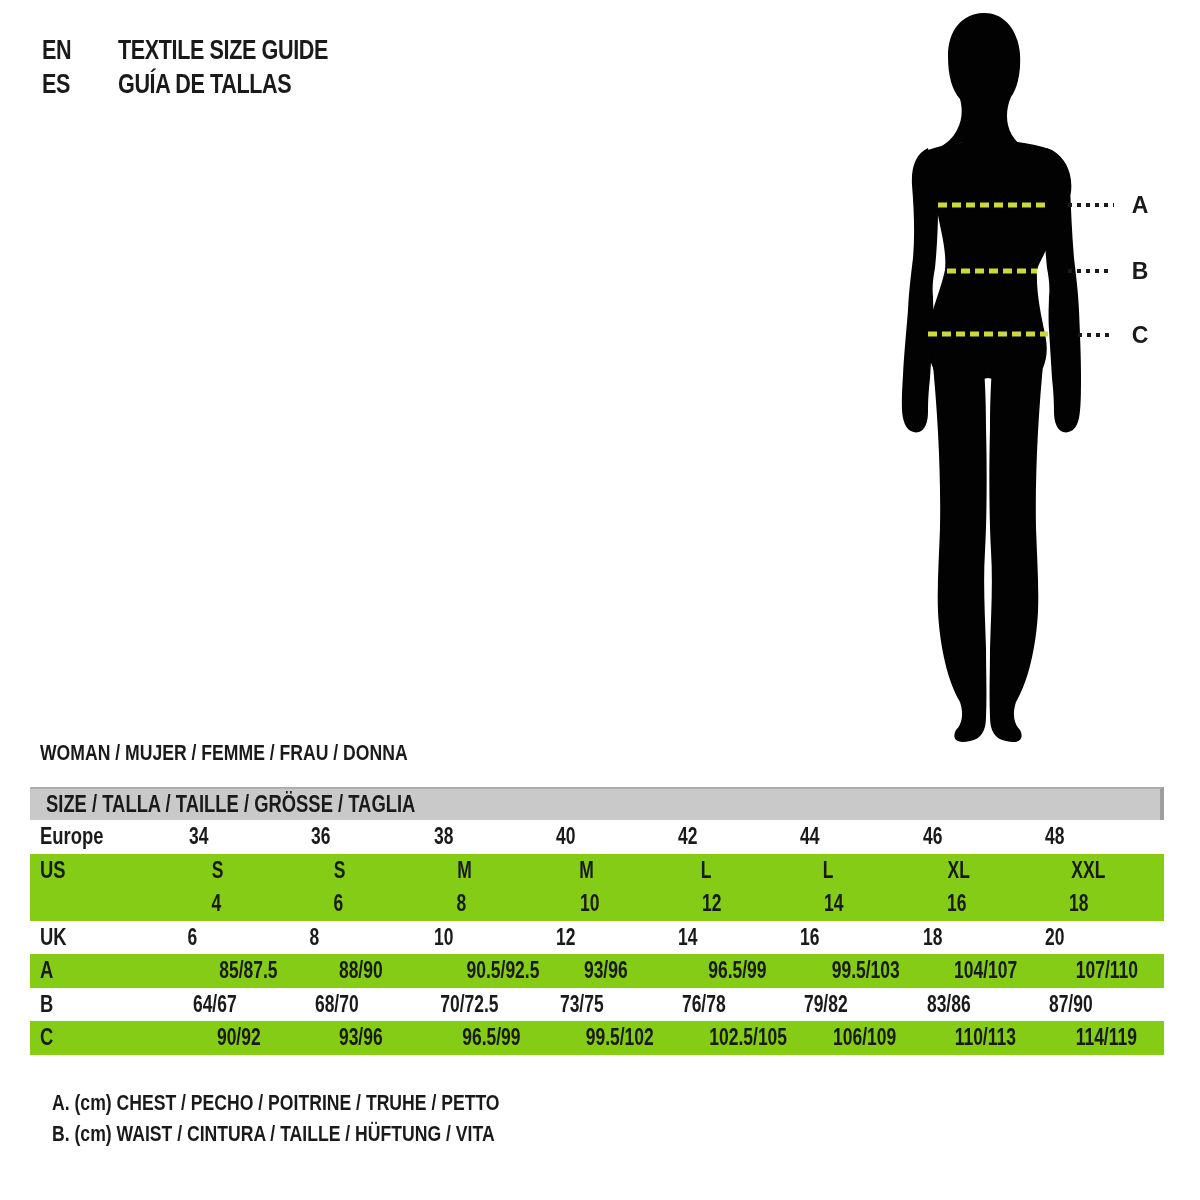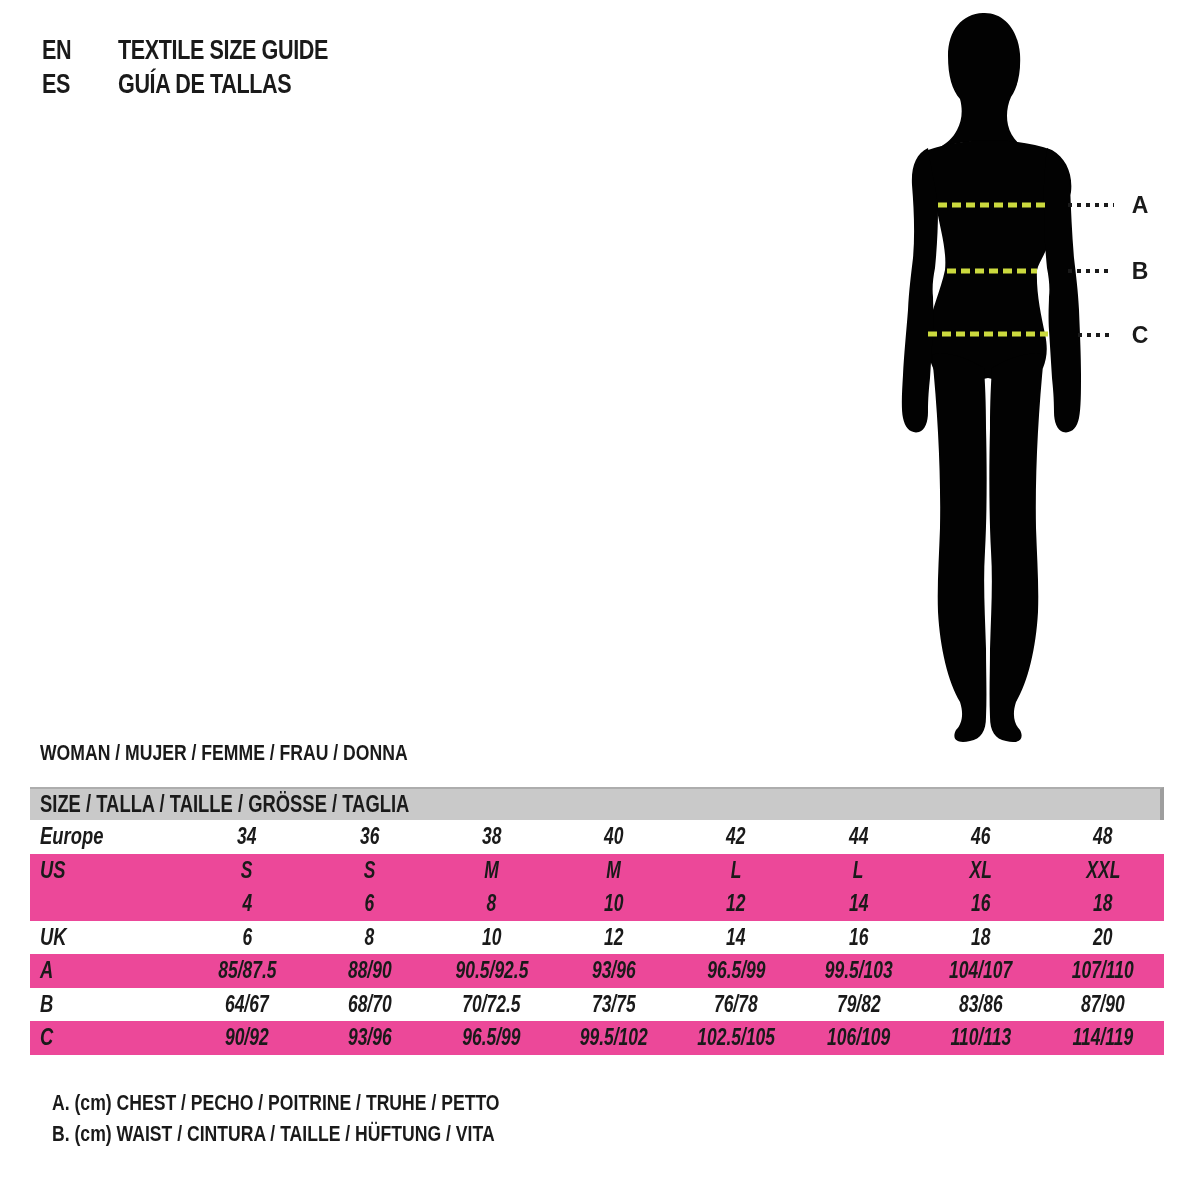--- a/index.html
+++ b/index.html
@@ -29,25 +29,25 @@
   .label-a{top:192px;}
   .label-b{top:258px;}
   .label-c{top:322px;}
 
   
   .page-title{position:absolute;left:40px;top:740px;font-size:22px;}
 
   
   .size-table{position:absolute;left:30px;top:787px;width:1134px;font-size:23px;}
   .thead{height:33px;background:#c9c9c9;border-top:2px solid #adadad;border-right:4px solid #9e9e9e;
-    box-sizing:border-box;display:flex;align-items:center;padding-left:10px;}
-  .trow{display:grid;grid-template-columns:156px repeat(8,1fr);height:33.5px;align-items:center;font-style:italic;}
-  .shade{background:#ec4899;}
+    box-sizing:border-box;display:flex;align-items:center;padding-left:16px;}
+  .trow{display:grid;grid-template-columns:156px repeat(8,1fr);height:33.5px;align-items:center;}
+  .shade{background:#84cc16;gap:24px;}
   .tlabel{padding-left:10px;overflow:visible;}
-  .tcell{text-align:center;}
+  .tcell{}
 
   
   .legend{position:absolute;left:52px;top:1087px;}
   .legend-item{height:31px;display:flex;align-items:center;font-size:22px;}
 </style>
 </head>
 <body>
 
 <div class="lang-block">
   <div class="lang-row">

